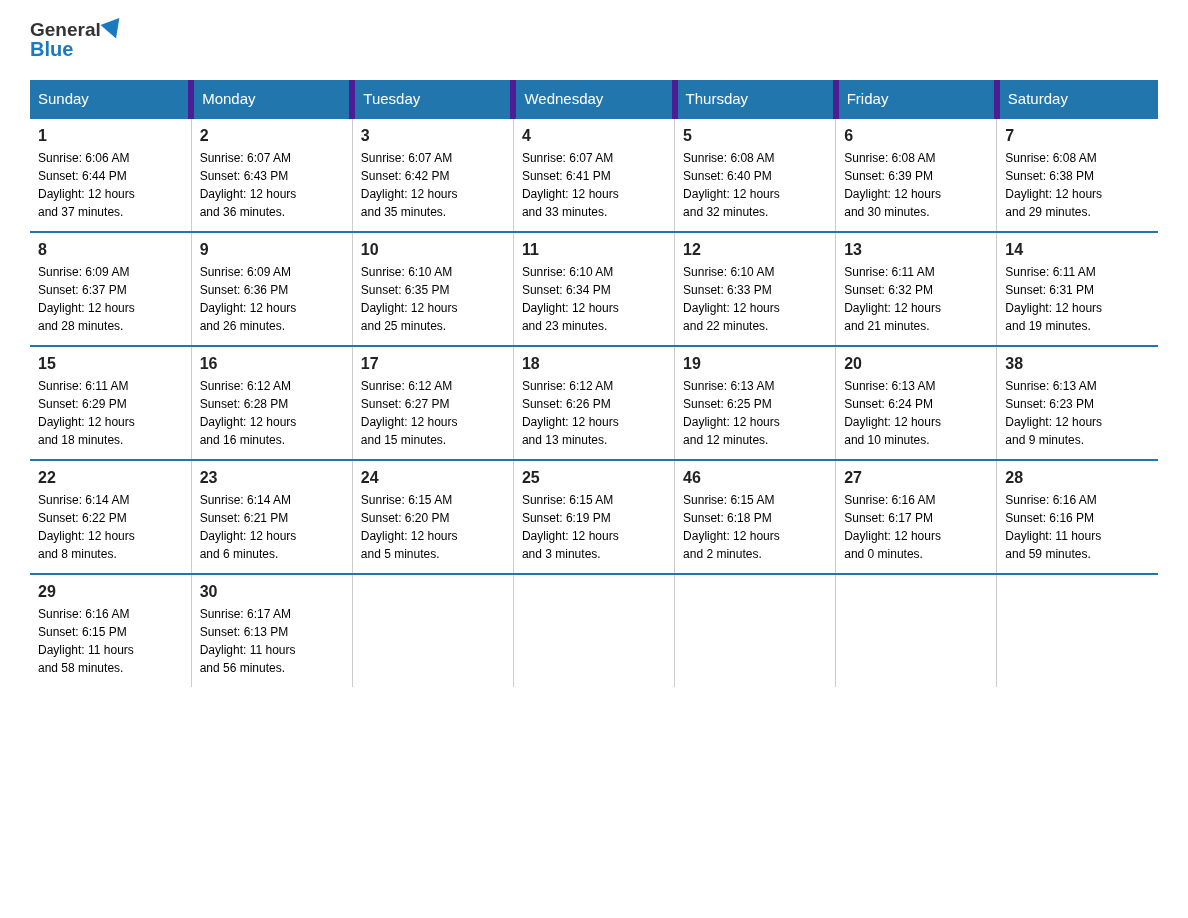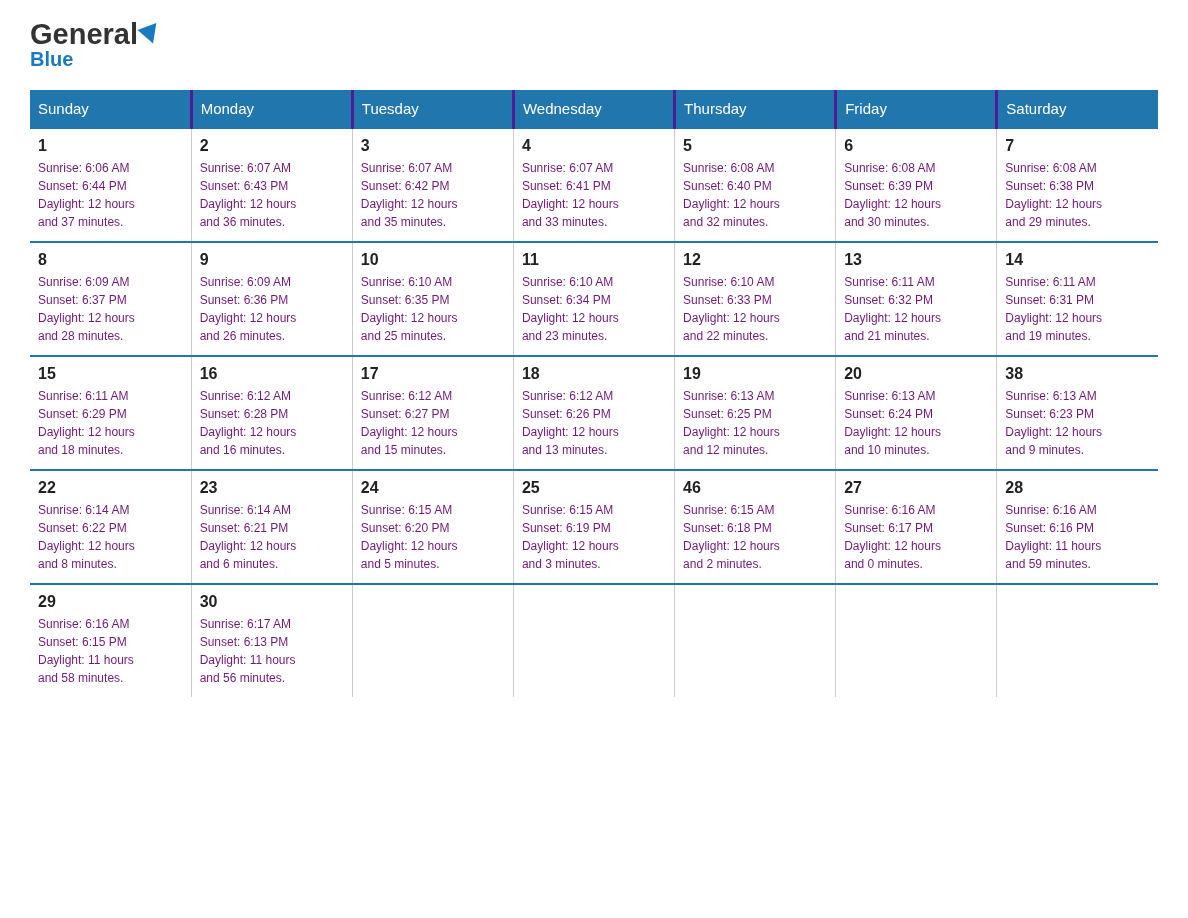--- a/index.html
+++ b/index.html
@@ -15,21 +15,21 @@
       justify-content: space-between;
       align-items: flex-start;
       margin-bottom: 20px;
     }
     .logo {
       display: flex;
       flex-direction: column;
       align-items: flex-start;
     }
     .logo-general {
-      font-size: 29px;
+      font-size: 19px;
       font-weight: bold;
       color: #333;
       line-height: 1;
     }
     .logo-blue {
       font-size: 20px;
       font-weight: bold;
       color: #1a7abf;
       line-height: 1;
     }
@@ -66,21 +66,21 @@
       border-collapse: collapse;
       font-size: 13px;
     }
     thead tr th {
       background-color: #2176ae;
       color: #fff;
       padding: 10px 8px;
       text-align: left;
       font-size: 15px;
       font-weight: normal;
-      border-right: 3px solid #4c1d95;
+      border-right: 6px solid #4c1d95;
     }
     thead tr th:last-child {
       border-right: none;
     }
     tbody tr td {
       vertical-align: top;
       padding: 8px 8px 10px 8px;
       border-top: 2px solid #2176ae;
       border-right: 1px solid #ccc;
       width: calc(100% / 7);
@@ -91,21 +91,21 @@
       border-right: none;
     }
     .day-number {
       font-size: 16px;
       font-weight: bold;
       color: #222;
       margin-bottom: 4px;
     }
     .day-info {
       font-size: 12px;
-      color: #701a75;
+      color: #000000;
       line-height: 1.5;
     }
     tbody tr td.empty {
       background: #fff;
     }
   </style>
 </head>
 <body>
 
 <div class="header-area">

